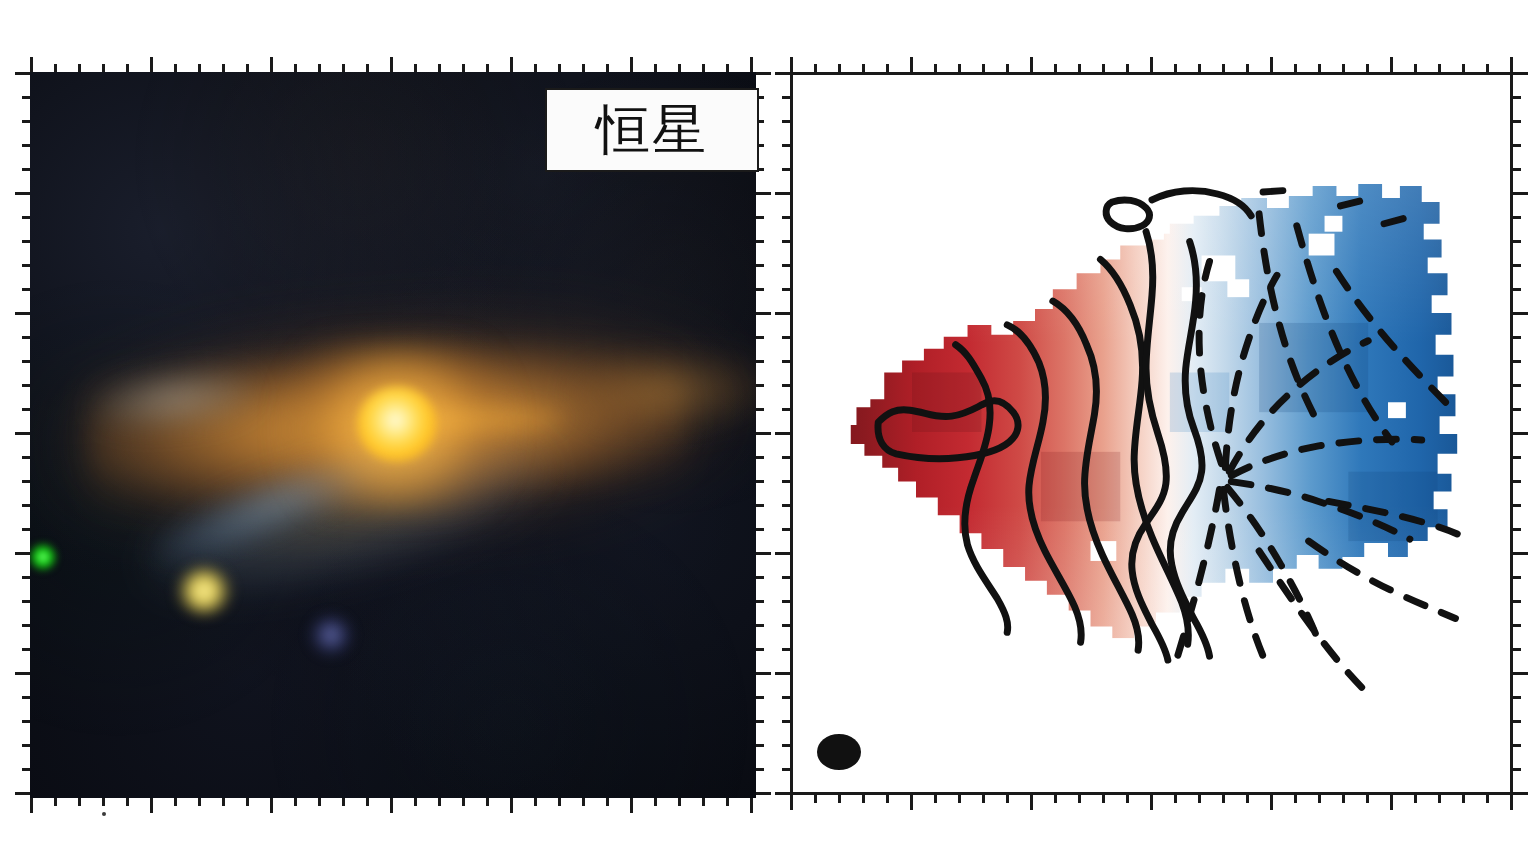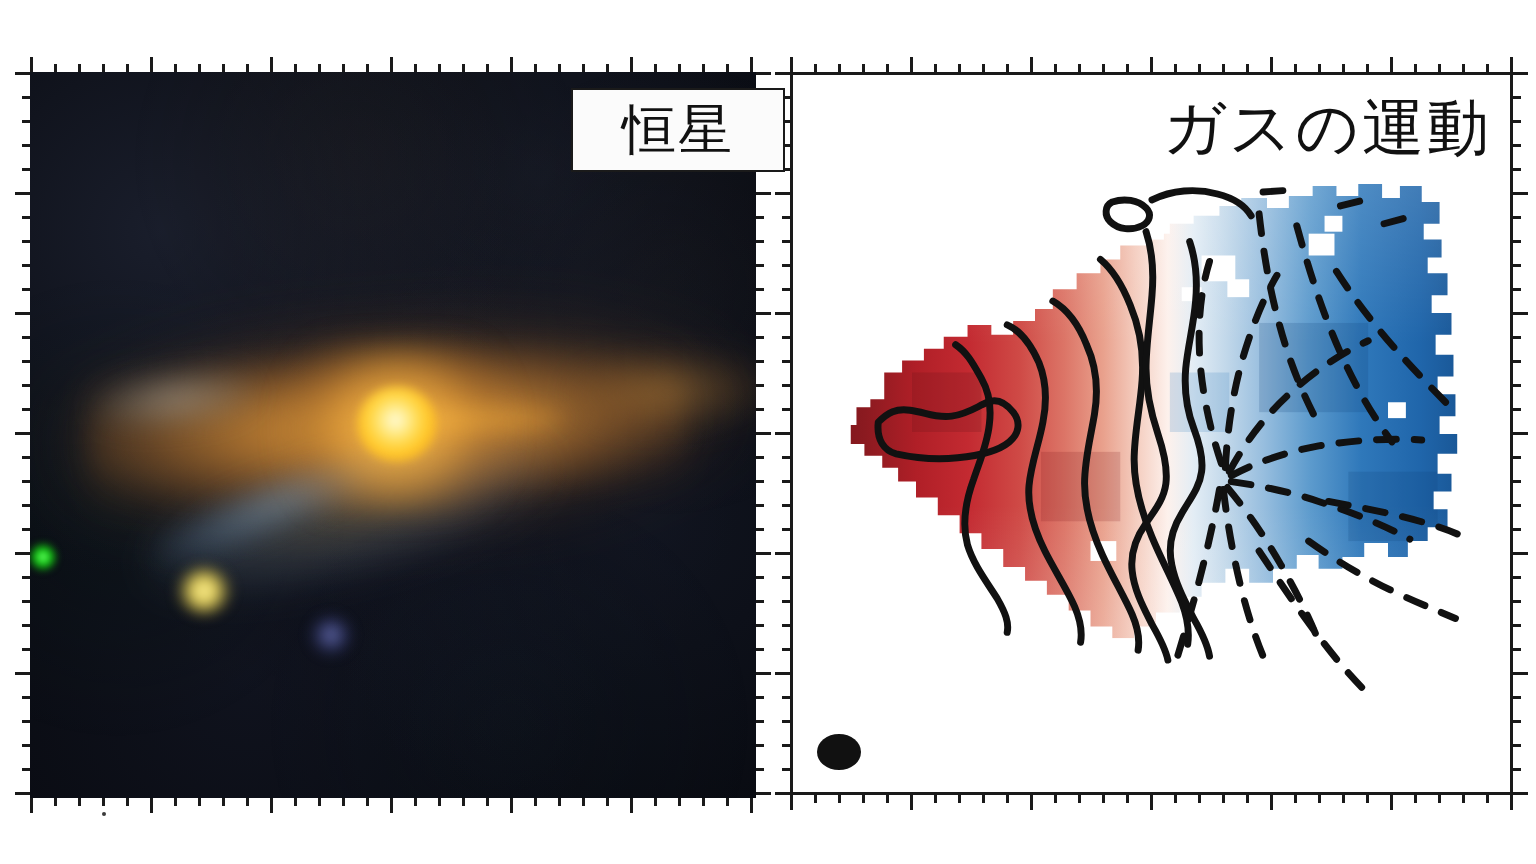--- a/index.html
+++ b/index.html
@@ -122,21 +122,21 @@
   .src-green{
     position:absolute;left:1.8%;top:66.8%;width:30px;height:30px;
     transform:translate(-50%,-50%);border-radius:50%;
     background:radial-gradient(circle at 50% 50%,
       #7dff7d 0%, #17d417 30%, rgba(10,150,10,.45) 60%, rgba(0,0,0,0) 82%);
     filter:blur(3px);
   }
 
   
   #stars-label{
-    position:absolute;left:571px;top:88px;width:210px;height:80px;
+    position:absolute;left:545px;top:88px;width:210px;height:80px;
     background:#fbfbfb;border:2px solid #1a1a1a;
     display:flex;align-items:center;justify-content:center;
     font-size:54px;color:#111;letter-spacing:2px;line-height:1;
     z-index:6;
   }
 
   
   #panel-gas{
     position:absolute;left:790px;top:72px;width:723px;height:723px;
     background:#ffffff;border:3px solid #1a1a1a;box-sizing:border-box;
@@ -458,21 +458,20 @@
         <path d="M 470,480 C 490,510 510,540 530,566 C 548,590 564,608 576,620"></path>
         <path d="M 520,470 C 548,490 578,508 608,522 C 634,534 654,542 668,548"></path>
         <path d="M 540,430 C 572,436 604,442 632,450 C 654,456 670,462 680,468"></path>
 
         <path d="M 474,118 L 502,116"></path>
         <path d="M 552,132 L 576,126"></path>
         <path d="M 596,150 L 618,144"></path>
       </g>
     </svg>
 
-    <div id="gas-title">ガスの運動</div>
 
     <div id="beam"></div>
   </div>
 
   <div class="tickwrap gp-top" id="gp-top" style="left: 790px; top: 57px; width: 723px; height: 15px;">
       <div class="tick" style="left: 0px; height: 15px; top: 0px;"></div>
       <div class="tick" style="left: 24px; height: 8px; top: 7px;"></div>
       <div class="tick" style="left: 48px; height: 8px; top: 7px;"></div>
       <div class="tick" style="left: 72px; height: 8px; top: 7px;"></div>
       <div class="tick" style="left: 96px; height: 8px; top: 7px;"></div>

